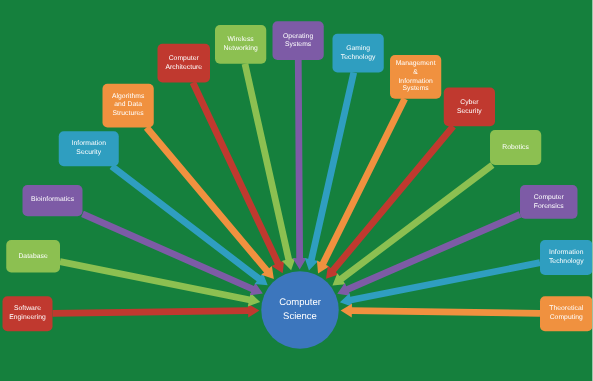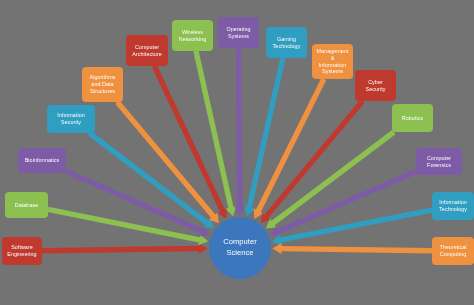--- a/index.html
+++ b/index.html
@@ -4,21 +4,21 @@
 <style>
   html, body {
     margin: 0;
     padding: 0;
     background: #ffffff;
   }
   #stage {
     position: relative;
     width: 474px;
     height: 305px;
-    background: #737373;
+    background: #15803d;
     overflow: hidden;
     font-family: "Liberation Sans", sans-serif;
   }
   #arrow-layer {
     position: absolute;
     left: 0;
     top: 0;
     width: 474px;
     height: 305px;
   }

